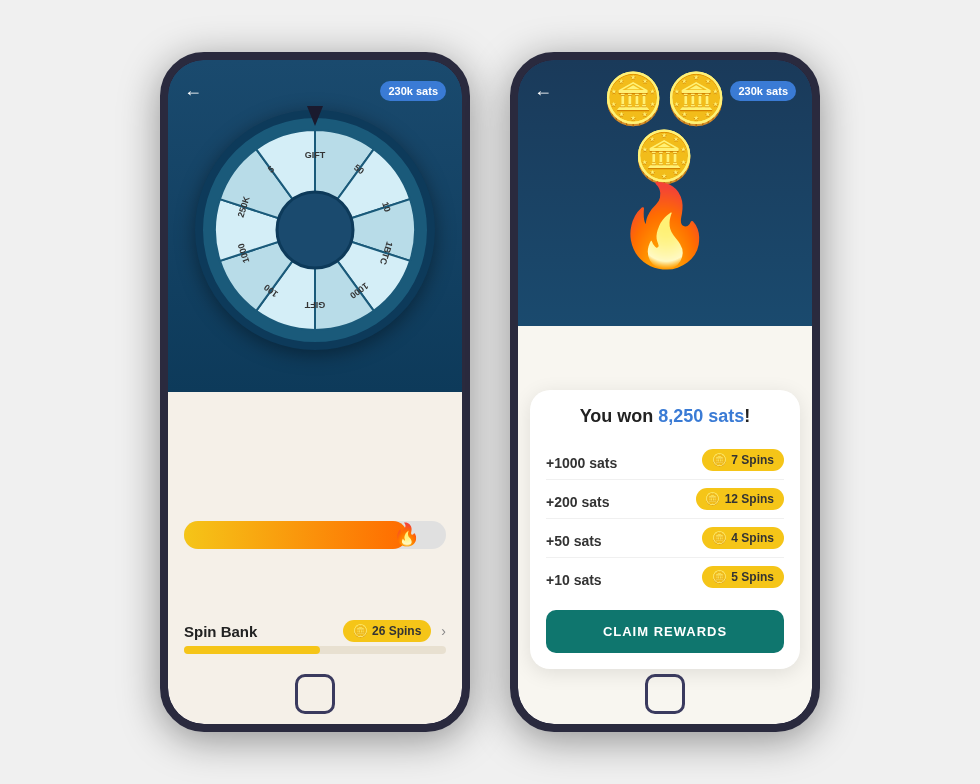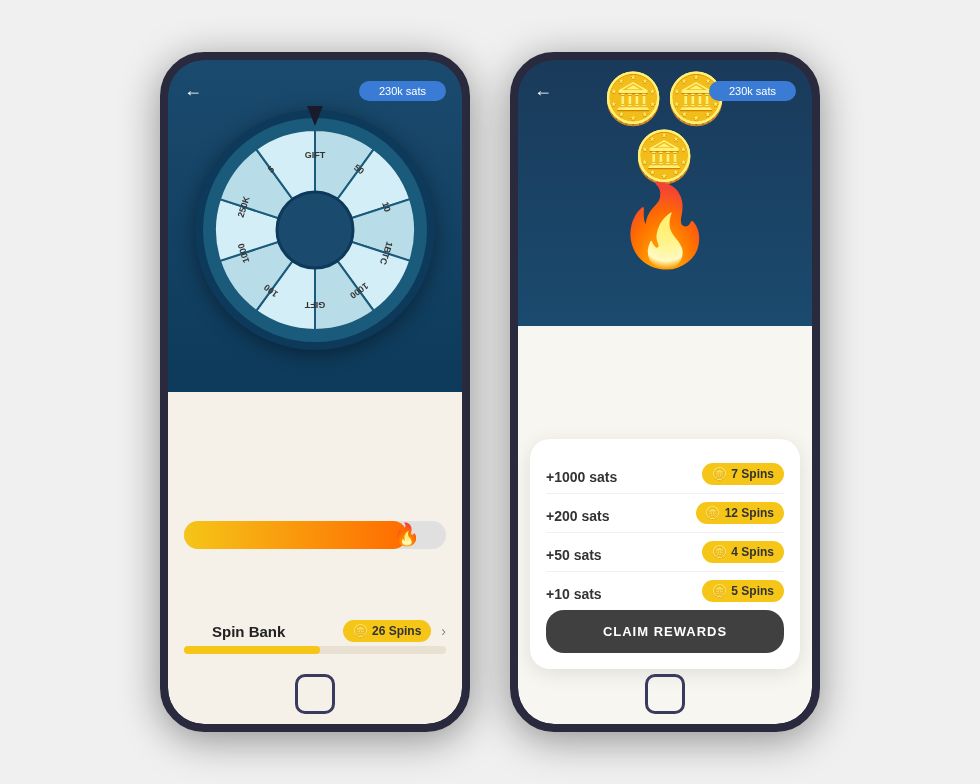--- a/index.html
+++ b/index.html
@@ -79,22 +79,22 @@
       color: white;
       font-size: 18px;
       cursor: pointer;
       font-weight: 300;
     }
 
     .sats-badge {
       background: #3a7bd5;
       color: white;
       font-size: 11px;
-      font-weight: 400;
-      padding: 4px 20px;
+      font-weight: 700;
+      padding: 4px 8px;
       border-radius: 12px;
     }
 
     
     .wheel-container {
       position: absolute;
       top: 50px;
       left: 50%;
       transform: translateX(-50%);
       width: 240px;
@@ -187,21 +187,20 @@
       top: 50%;
       transform: translateY(-50%);
       font-size: 22px;
     }
 
     .spin-bank-row {
       display: flex;
       align-items: center;
       justify-content: space-between;
       margin-top: 12px;
-      margin-left: 28px;
     }
 
     .spin-bank-label {
       font-weight: 700;
       font-size: 15px;
       color: #222;
     }
 
     .spins-badge {
       background: #f5c518;
@@ -301,28 +300,29 @@
       font-size: 12px;
       font-weight: 700;
       color: #333;
       display: flex;
       align-items: center;
       gap: 4px;
     }
 
     .claim-btn {
       width: 100%;
-      background: #404040;
+      background: #0f766e;
       color: white;
       border: none;
-      border-radius: 18px;
+      border-radius: 10px;
       padding: 14px;
       font-size: 13px;
       font-weight: 700;
       letter-spacing: 1px;
+      margin-top: 14px;
       cursor: pointer;
     }
 
     
     .flame-coins {
       position: absolute;
       top: 30px;
       left: 50%;
       transform: translateX(-50%);
       text-align: center;
@@ -435,20 +435,23 @@
         <span class="back-btn">←</span>
         <span class="sats-badge">230k sats</span>
       </div>
 
       <div class="flame-coins">
         <span class="coins-emoji">🪙🪙🪙</span>
         <span class="flame-emoji">🔥</span>
       </div>
 
       <div class="rewards-content">
+        <div class="won-title">
+          <span>You won </span><span class="won-amount">8,250 sats</span><span>!</span>
+        </div>
 
         <div>
 
           <div class="reward-row">
             <span class="reward-sats">+1000 sats</span>
             <span class="reward-spins">
               <span>🪙</span>
               <span>7 Spins</span>
             </span>
           </div>

